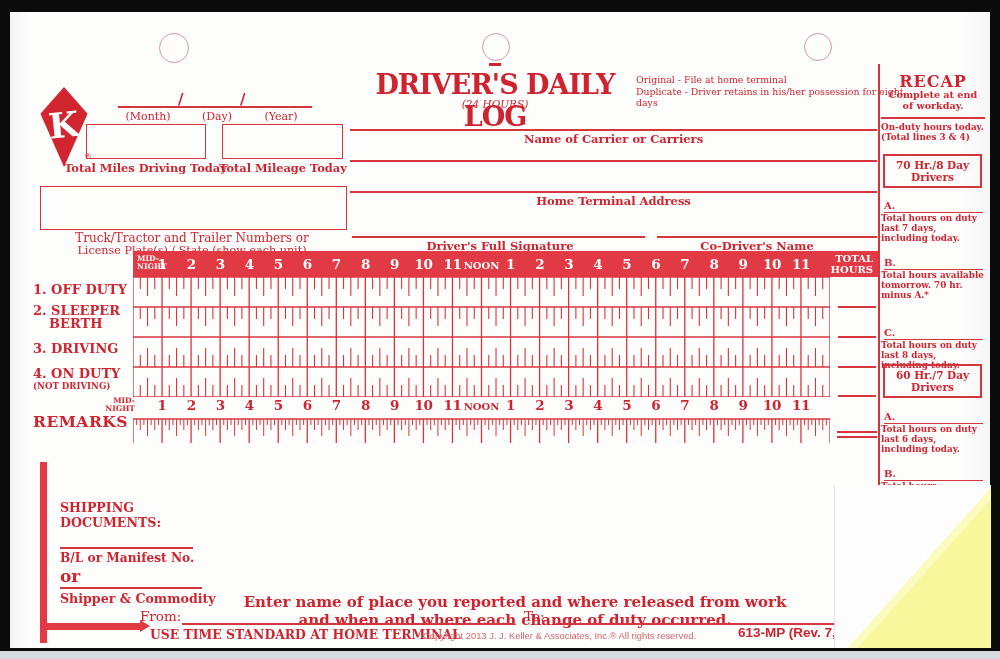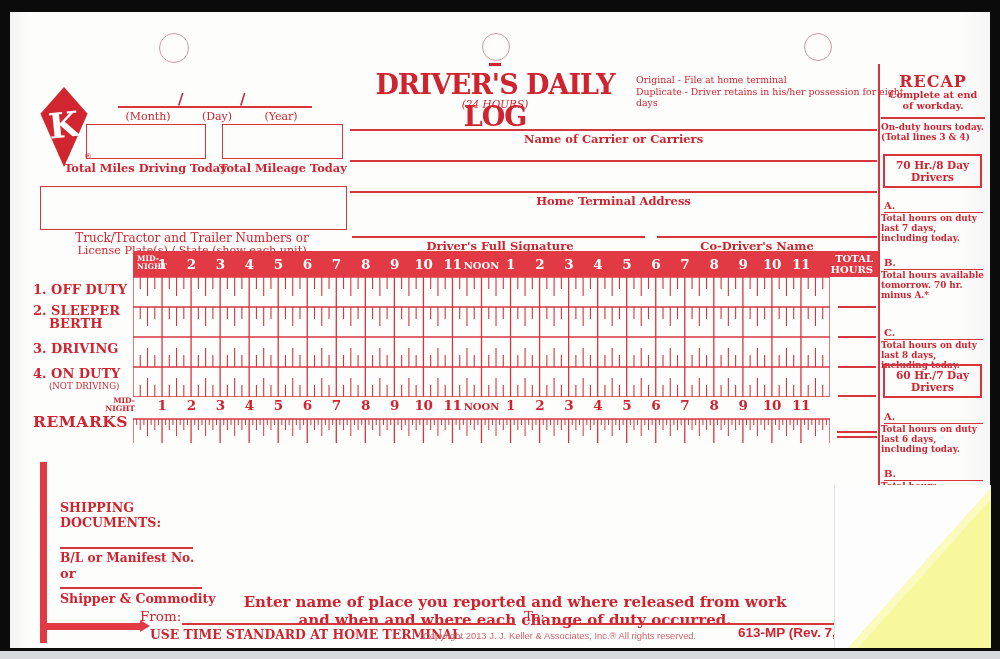--- a/index.html
+++ b/index.html
@@ -25,21 +25,21 @@
   .hour-num{position:absolute;transform:translateX(-50%);font-weight:bold;font-size:13.5px;letter-spacing:-.5px;}
   .bar .hour-num{color:#fff;top:5px;}
   .rem .hour-num{color:var(--red);top:1px;}
   .noonlbl{position:absolute;transform:translateX(-50%);font-weight:bold;font-size:10px;}
   .bar .noonlbl{color:#fff;top:9px;}
   .rem .noonlbl{color:var(--red);top:5px;}
   .mnlbl{position:absolute;font-weight:bold;font-size:7.6px;line-height:8.4px;}
   .bar .mnlbl{color:#fff;left:4px;top:4px;}
   .rem .mnlbl{color:var(--red);left:-28px;top:1px;width:30px;text-align:right;}
   .rowlbl{color:var(--red);font-weight:bold;font-size:13px;line-height:13px;}
-  .rowlbl .sub{font-size:8.6px;font-weight:normal;display:block;margin-left:16px;}
+  .rowlbl .sub{font-size:8.6px;font-weight:bold;display:block;}
   .rowlbl .l2{display:block;margin-left:16px;}
   .recap-text{position:absolute;left:1px;width:104px;text-align:left;color:var(--red);
               font-size:8.8px;line-height:10px;font-weight:bold;}
   .recap-letter{position:absolute;left:4px;width:99px;border-bottom:1.6px solid var(--redline);
                 color:var(--red);font-weight:bold;font-size:10px;height:12px;}
   .recap-box{position:absolute;left:3px;width:93px;border:2.6px solid var(--redline);
              color:var(--red);font-weight:bold;font-size:10.5px;line-height:12px;
              text-align:center;padding:3px 1px;}
   .sideline{position:absolute;left:838px;width:38px;height:1.6px;background:var(--redline);}
   svg{display:block;}
@@ -698,21 +698,21 @@
       <div class="recap-text" style="top: 421px;">Total hours</div>
     </div>
 
   <div class="abs" style="left:30px;top:450px;width:7px;height:181px;background:var(--barred);"></div>
   <div class="abs" style="left:30px;top:611px;width:100px;height:7px;background:var(--barred);"></div>
   <div class="abs" style="left:130px;top:608px;width:0;height:0;border-left:10px solid var(--barred);border-top:6.5px solid transparent;border-bottom:6.5px solid transparent;"></div>
 
   <div class="abs rtxt b" style="left:50px;top:488px;width:115px;font-size:12.6px;line-height:15px;">SHIPPING DOCUMENTS:</div>
   <div class="abs rl" style="left:50px;top:535px;width:133px;"></div>
   <div class="abs rtxt b" style="left:50px;top:539px;font-size:12.2px;">B/L or Manifest No.</div>
-  <div class="abs rtxt b" style="left:50px;top:554px;font-size:13px;">or</div>
+  <div class="abs rtxt b" style="left:50px;top:554px;font-size:17px;">or</div>
   <div class="abs rl" style="left:50px;top:575px;width:142px;"></div>
   <div class="abs rtxt b" style="left:50px;top:579px;font-size:12.6px;">Shipper &amp; Commodity</div>
 
   <div class="abs rtxt ctr b" style="left:225px;top:581px;width:560px;font-size:15px;">Enter name of place you reported and where released from work and when and where each change of duty occurred.</div>
   <div class="abs rtxt" style="left:130px;top:596px;font-size:13.5px;">From:</div>
   <div class="abs rl" style="left:172px;top:611px;width:332px;"></div>
   <div class="abs rtxt" style="left:514px;top:596px;font-size:13.5px;">To:</div>
   <div class="abs rl" style="left:546px;top:611px;width:321px;"></div>
 
   <div class="abs rtxt b" style="left:140px;top:615px;font-size:12.4px;">USE TIME STANDARD AT HOME TERMINAL</div>

